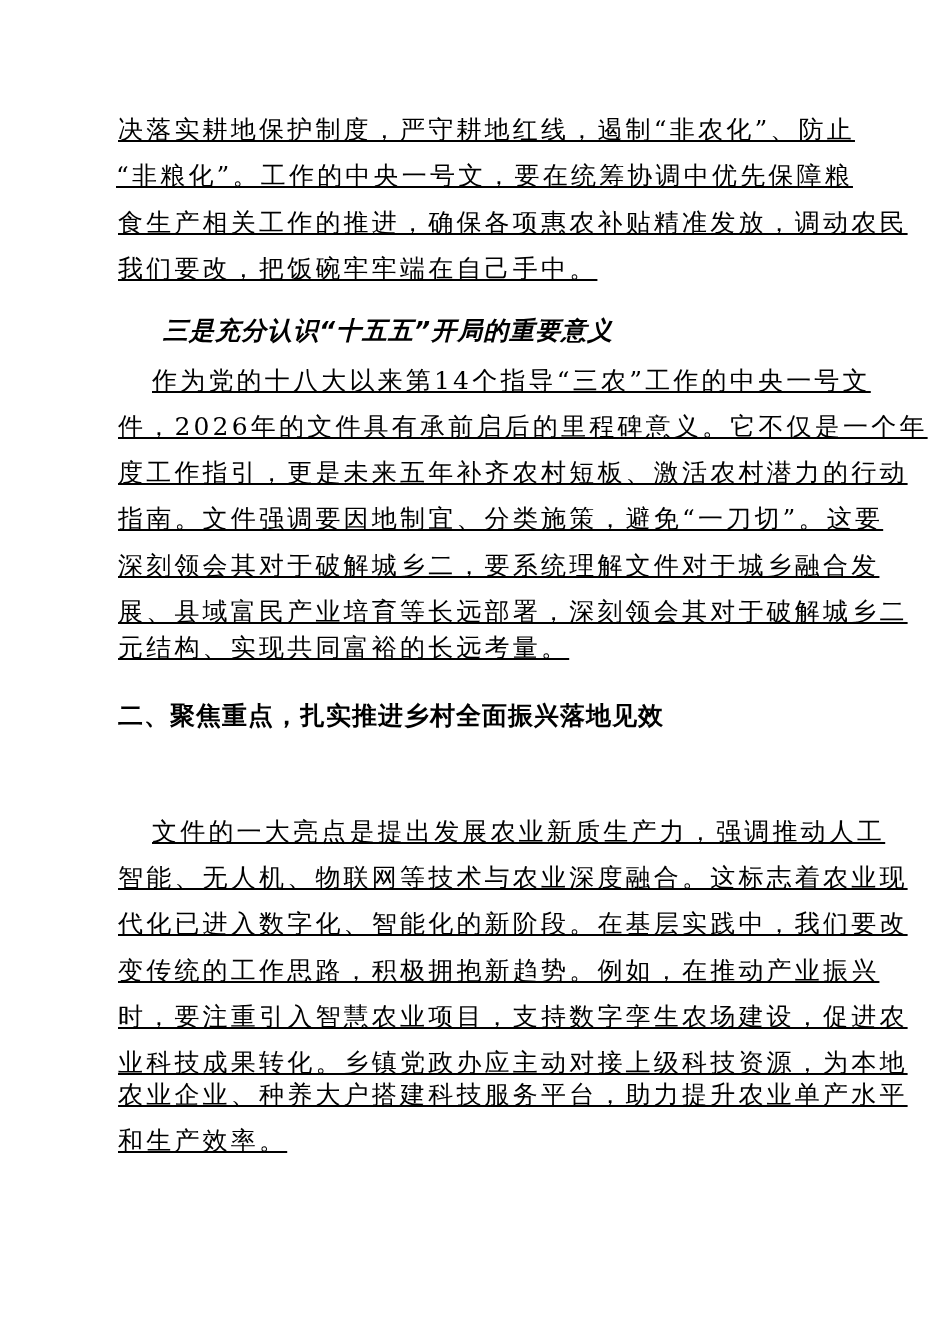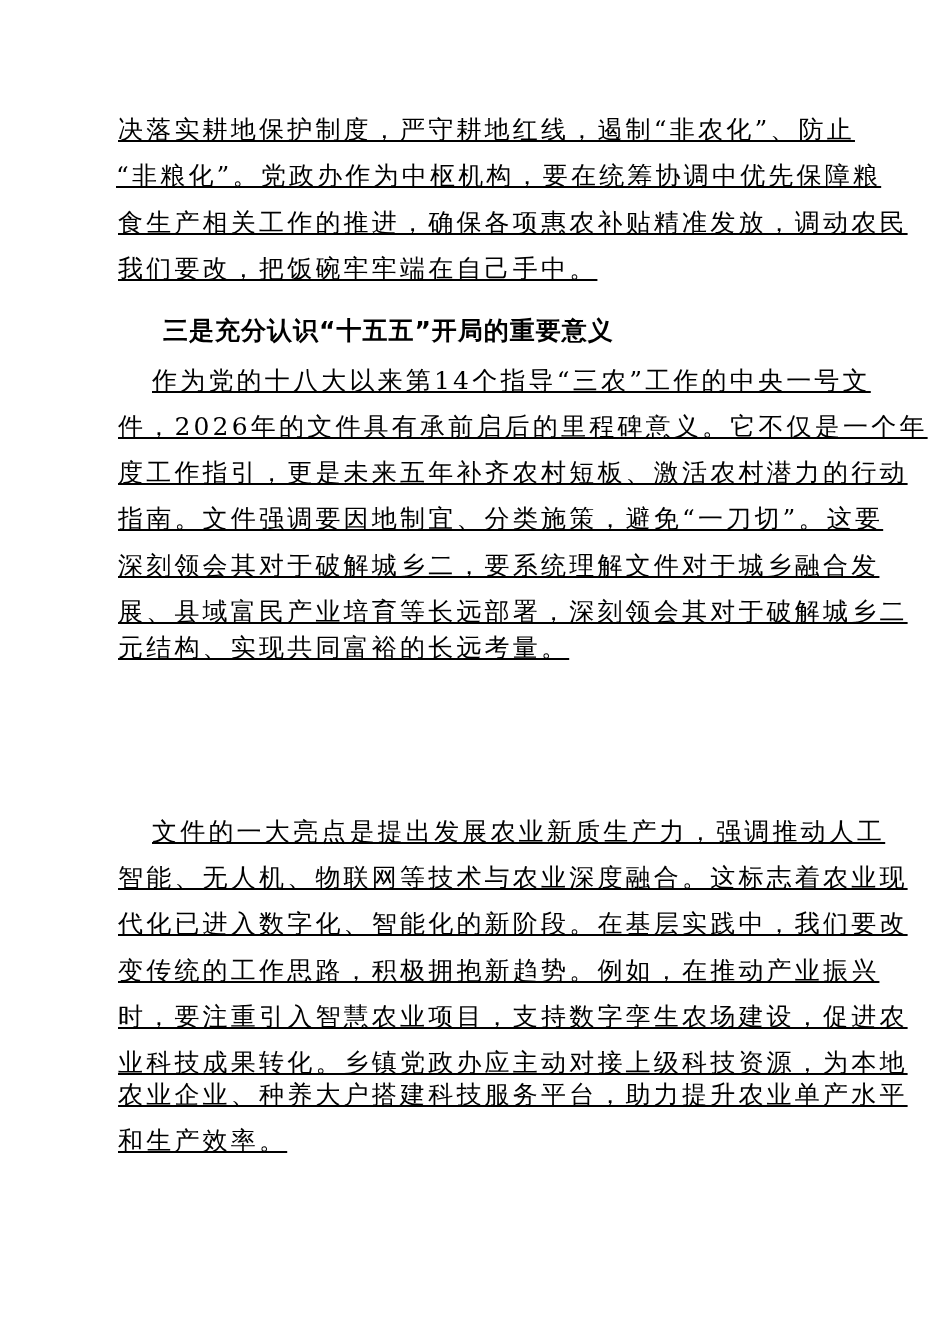--- a/index.html
+++ b/index.html
@@ -4,46 +4,47 @@
 <style>
   html, body { margin: 0; padding: 0; background: #ffffff; }
   body { width: 950px; height: 1344px; position: relative; overflow: hidden;
          font-family: "DejaVu Serif", "Liberation Serif", serif; color: #000; }
   .page { position: absolute; left: 0; top: 0; width: 950px; height: 1344px; background: #fff; }
   .line { position: absolute; left: 118px; width: 720px; font-size: 25px; line-height: 32px;
           white-space: nowrap; letter-spacing: 3.2px; text-decoration: underline; }
   .h1 { position: absolute; left: 118px; font-size: 25px; line-height: 32px; font-weight: bold;
         white-space: nowrap; letter-spacing: 1px; font-family: "DejaVu Sans", "Liberation Sans", sans-serif; }
   .h2 { position: absolute; left: 163px; font-size: 25px; line-height: 32px; font-weight: bold;
-        white-space: nowrap; letter-spacing: 1px; font-family: "DejaVu Sans", "Liberation Sans", sans-serif; }
+        white-space: nowrap; letter-spacing: 1px; font-family: "DejaVu Sans", "Liberation Sans", sans-serif; font-style: italic; }
 </style>
 </head>
 <body>
 
 <div class="page">
 
   <div>
     <div class="line" style="top:114px">决落实耕地保护制度，严守耕地红线，遏制“非农化”、防止</div>
-    <div class="line" style="top:160px;left:116px">“非粮化”。党政办作为中枢机构，要在统筹协调中优先保障粮</div>
+    <div class="line" style="top:160px;left:116px">“非粮化”。工作的中央一号文，要在统筹协调中优先保障粮</div>
     <div class="line" style="top:207px">食生产相关工作的推进，确保各项惠农补贴精准发放，调动农民</div>
     <div class="line" style="top:253px">我们要改，把饭碗牢牢端在自己手中。</div>
   </div>
 
   <div class="h2" style="top:315px">三是充分认识“十五五”开局的重要意义</div>
 
   <div>
     <div class="line" style="top:365px;left:152px">作为党的十八大以来第14个指导“三农”工作的中央一号文</div>
     <div class="line" style="top:411px">件，2026年的文件具有承前启后的里程碑意义。它不仅是一个年</div>
     <div class="line" style="top:457px">度工作指引，更是未来五年补齐农村短板、激活农村潜力的行动</div>
     <div class="line" style="top:503px">指南。文件强调要因地制宜、分类施策，避免“一刀切”。这要</div>
     <div class="line" style="top:550px">深刻领会其对于破解城乡二，要系统理解文件对于城乡融合发</div>
     <div class="line" style="top:596px">展、县域富民产业培育等长远部署，深刻领会其对于破解城乡二</div>
     <div class="line" style="top:632px">元结构、实现共同富裕的长远考量。</div>
   </div>
 
+  <div class="h1" style="top:700px">二、聚焦重点，扎实推进乡村全面振兴落地见效</div>
 
 
   <div>
     <div class="line" style="top:816px;left:152px">文件的一大亮点是提出发展农业新质生产力，强调推动人工</div>
     <div class="line" style="top:862px">智能、无人机、物联网等技术与农业深度融合。这标志着农业现</div>
     <div class="line" style="top:908px">代化已进入数字化、智能化的新阶段。在基层实践中，我们要改</div>
     <div class="line" style="top:955px">变传统的工作思路，积极拥抱新趋势。例如，在推动产业振兴</div>
     <div class="line" style="top:1001px">时，要注重引入智慧农业项目，支持数字孪生农场建设，促进农</div>
     <div class="line" style="top:1047px">业科技成果转化。乡镇党政办应主动对接上级科技资源，为本地</div>
     <div class="line" style="top:1079px">农业企业、种养大户搭建科技服务平台，助力提升农业单产水平</div>

